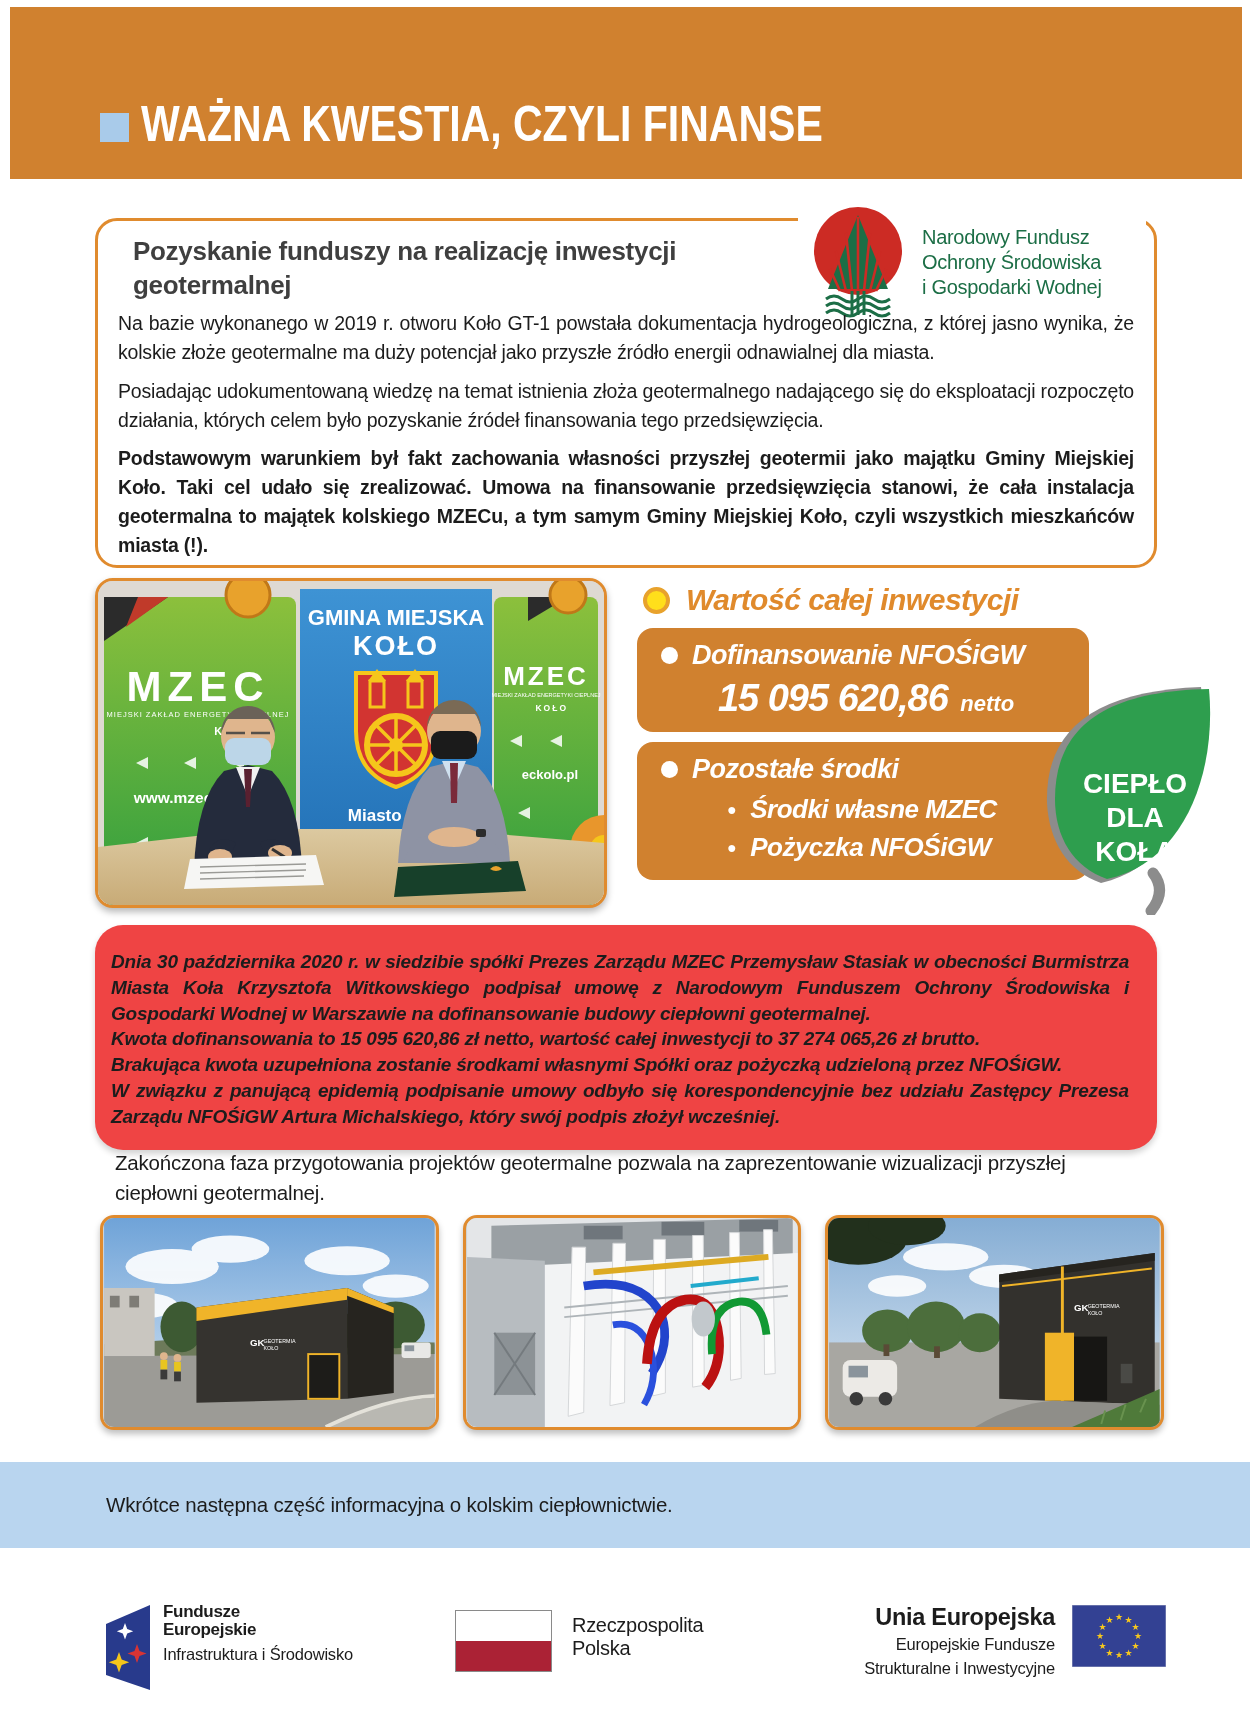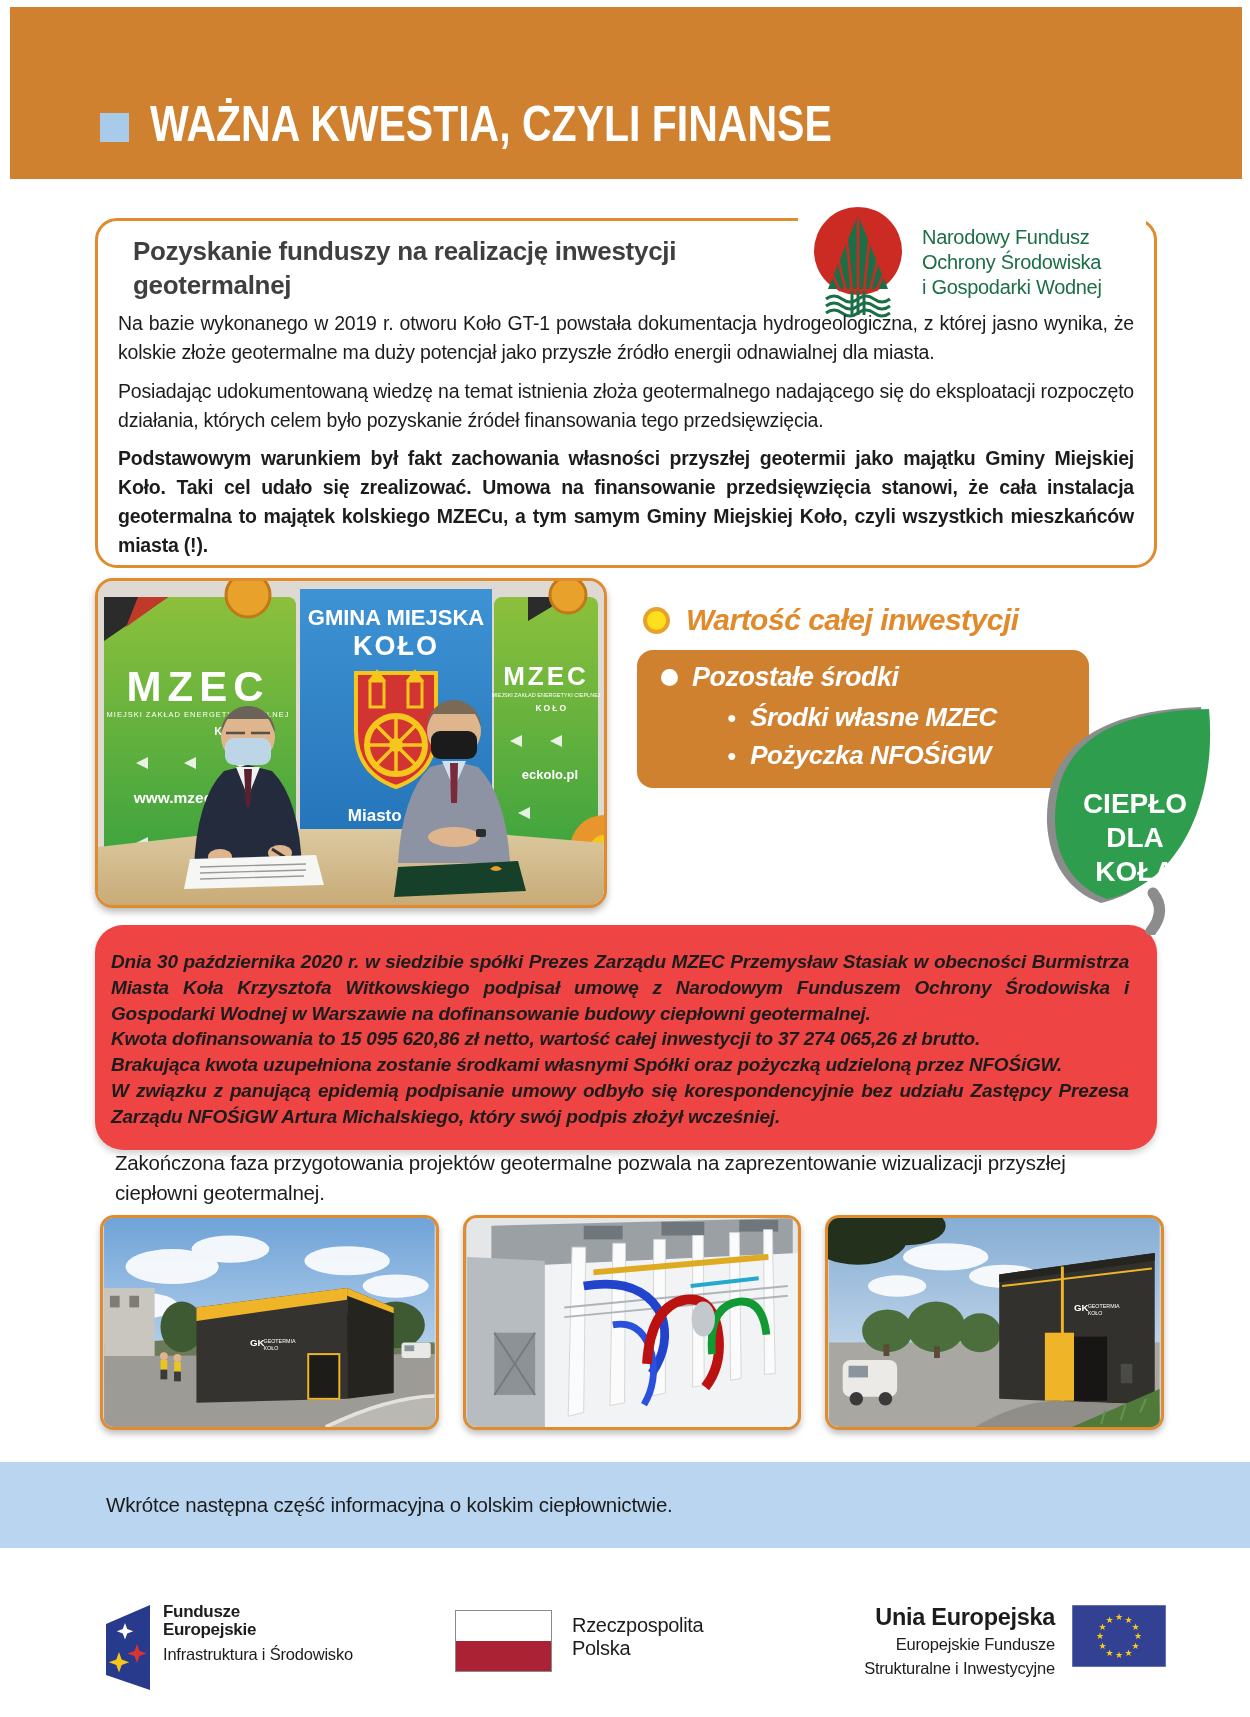--- a/index.html
+++ b/index.html
@@ -4,21 +4,21 @@
 <style>
   * { box-sizing: border-box; }
   html,body { margin:0; padding:0; background:#ffffff; }
   .page {
     position:relative; width:1250px; height:1717px; background:#ffffff;
     font-family:"Liberation Sans", sans-serif; color:#1c1c1c; overflow:hidden;
   }
 
   
   .header-band { position:absolute; left:10px; top:7px; right:8px; height:172px; background:#d0812f; }
-  .header-inner { position:absolute; left:90px; top:88px; display:flex; align-items:center; gap:21px; }
+  .header-inner { position:absolute; left:90px; top:88px; display:flex; align-items:center; gap:12px; }
   .header-square { width:29px; height:29px; background:#a9cbea; margin-top:6px; }
   .header-title {
     font-size:50px; font-weight:bold; color:#ffffff; letter-spacing:0px; white-space:nowrap;
     transform:scaleX(0.82); transform-origin:left center;
   }
 
   
   .intro-box {
     position:absolute; left:95px; top:218px; width:1062px; height:350px;
     border:3px solid #e08b2e; border-radius:22px; background:#fff;
@@ -37,21 +37,21 @@
   .intro-body p.strong { font-weight:bold; }
 
   
   .photo-fig {
     position:absolute; left:95px; top:578px; width:512px; height:330px;
     border:3px solid #e08b2e; border-radius:18px; overflow:hidden; background:#ded9d2;
     box-shadow:0 4px 7px rgba(0,0,0,.28);
   }
   .photo-fig svg { display:block; width:100%; height:100%; }
 
-  .inv-col { position:absolute; left:615px; top:600px; width:600px; height:340px; }
+  .inv-col { position:absolute; left:615px; top:580px; width:600px; height:340px; }
   .inv-title-row { display:flex; align-items:center; gap:16px; margin-left:28px; height:40px; }
   .dot-yellow { width:27px; height:27px; border-radius:50%; background:#ffdf1b; border:4px solid #e8a22c; }
   .inv-title { font-size:30px; font-weight:bold; font-style:italic; color:#e08a2c; letter-spacing:-0.5px; }
   .inv-total { margin-left:60px; margin-top:2px; height:54px; color:#e08a2c; font-style:italic; font-weight:bold; }
   .inv-total .big { font-size:45px; letter-spacing:-1px; }
   .inv-total .small { font-size:25px; margin-left:8px; }
   .inv-box {
     width:452px; margin-left:22px; background:#d0812f; border-radius:16px; color:#fff;
     padding:12px 18px 12px 24px; position:relative; z-index:1;
   }
@@ -271,20 +271,30 @@
       <path d="M392,288 q6,-6 12,0 q-6,4 -12,0" fill="#e8a22c"></path>
     </svg>
   </figure>
 
   <div class="inv-col">
     <div class="inv-title-row">
       <div class="dot-yellow"></div>
       <div class="inv-title">Wartość całej inwestycji</div>
     </div>
 
+    <div class="inv-box first">
+      <div class="row-label">
+        <span class="dot-white"></span>
+        <span>Dofinansowanie NFOŚiGW</span>
+      </div>
+      <div class="value-row">
+        <span class="big">15 095 620,86</span>
+        <span class="small">netto</span>
+      </div>
+    </div>
 
     <div class="inv-box second">
       <div class="row-label">
         <span class="dot-white"></span>
         <span>Pozostałe środki</span>
       </div>
       <div class="sub-list">
         <div class="sub-item">Środki własne MZEC</div>
         <div class="sub-item">Pożyczka NFOŚiGW</div>
       </div>

